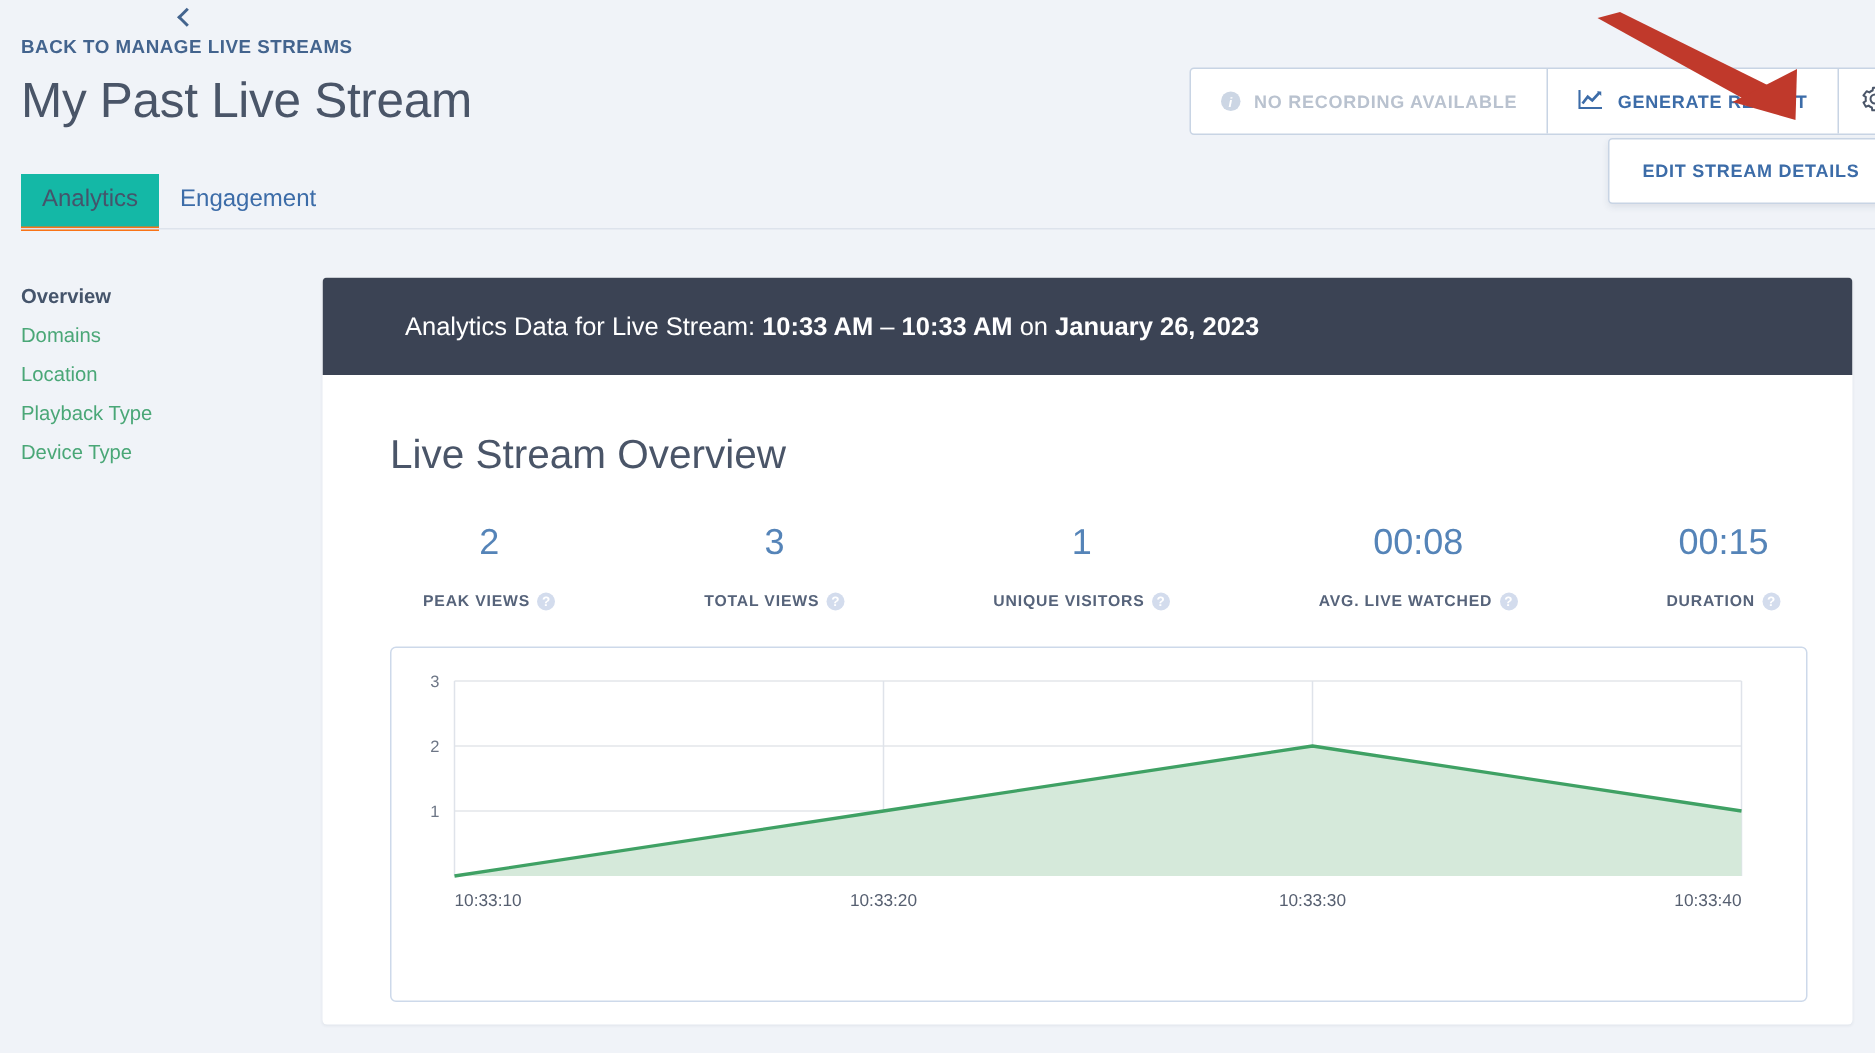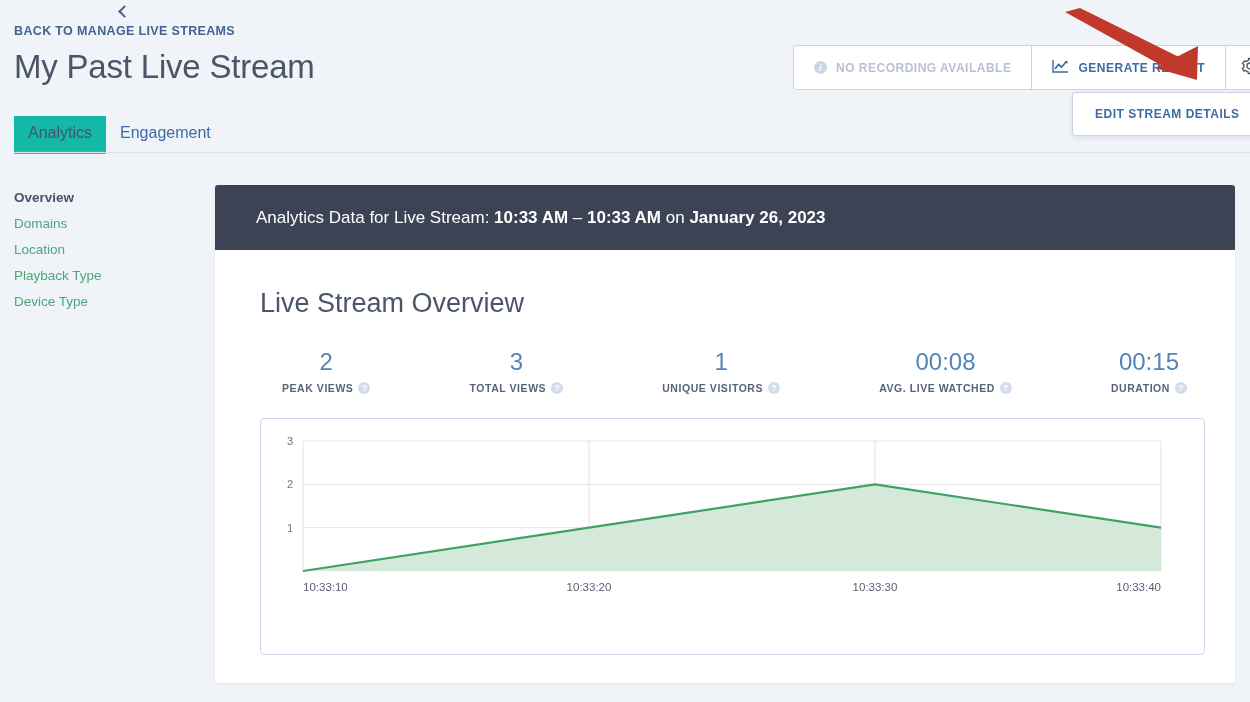--- a/index.html
+++ b/index.html
@@ -174,21 +174,21 @@
     background: #ffffff;
     border-radius: 3px;
     box-shadow: 0 1px 2px rgba(40,60,90,0.07);
     overflow: hidden;
   }
   .card-header {
     height: 65px;
     background: #3b4354;
     display: flex;
     align-items: center;
-    padding-left: 41px;
+    padding-left: 55px;
   }
   .card-header-text {
     color: #ffffff;
     font-size: 17px;
     font-weight: 300;
   }
   .card-header-text b { font-weight: bold; }
 
   .card-body { padding: 38px 30px 0 45px; }
 
@@ -215,21 +215,21 @@
   }
   .stat-label {
     display: flex;
     align-items: center;
     justify-content: center;
     gap: 5px;
     font-size: 10.5px;
     font-weight: bold;
     letter-spacing: 0.55px;
     color: #56637a;
-    margin-top: 5px;
+    margin-top: 18px;
   }
   .help-circle {
     width: 12px; height: 12px; border-radius: 50%;
     background: #d3dced; color: #ffffff;
     font-size: 9px; font-weight: bold;
     display: flex; align-items: center; justify-content: center;
     cursor: pointer;
     flex: 0 0 auto;
   }
 

